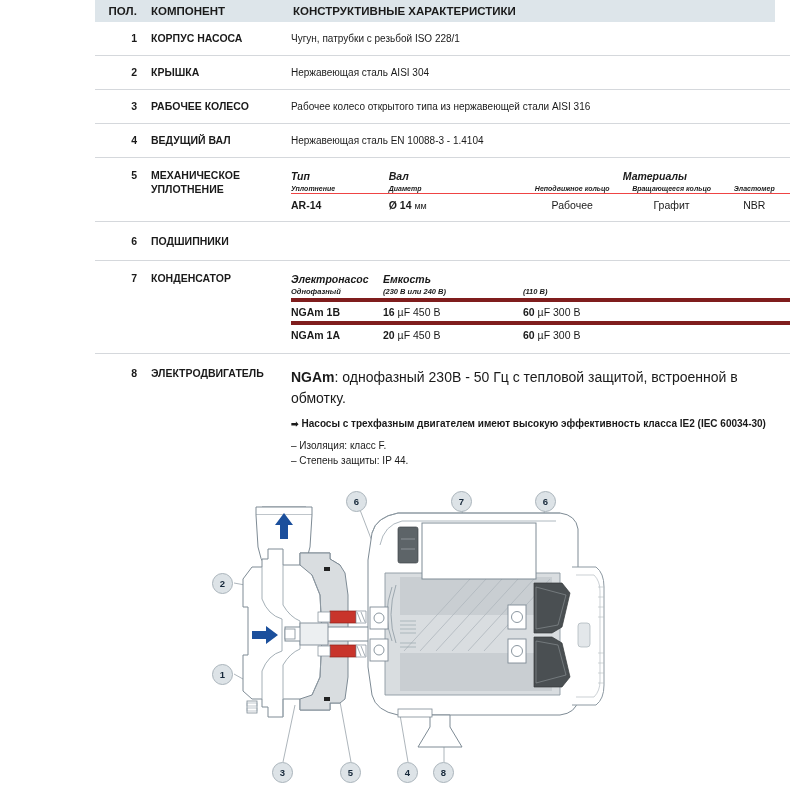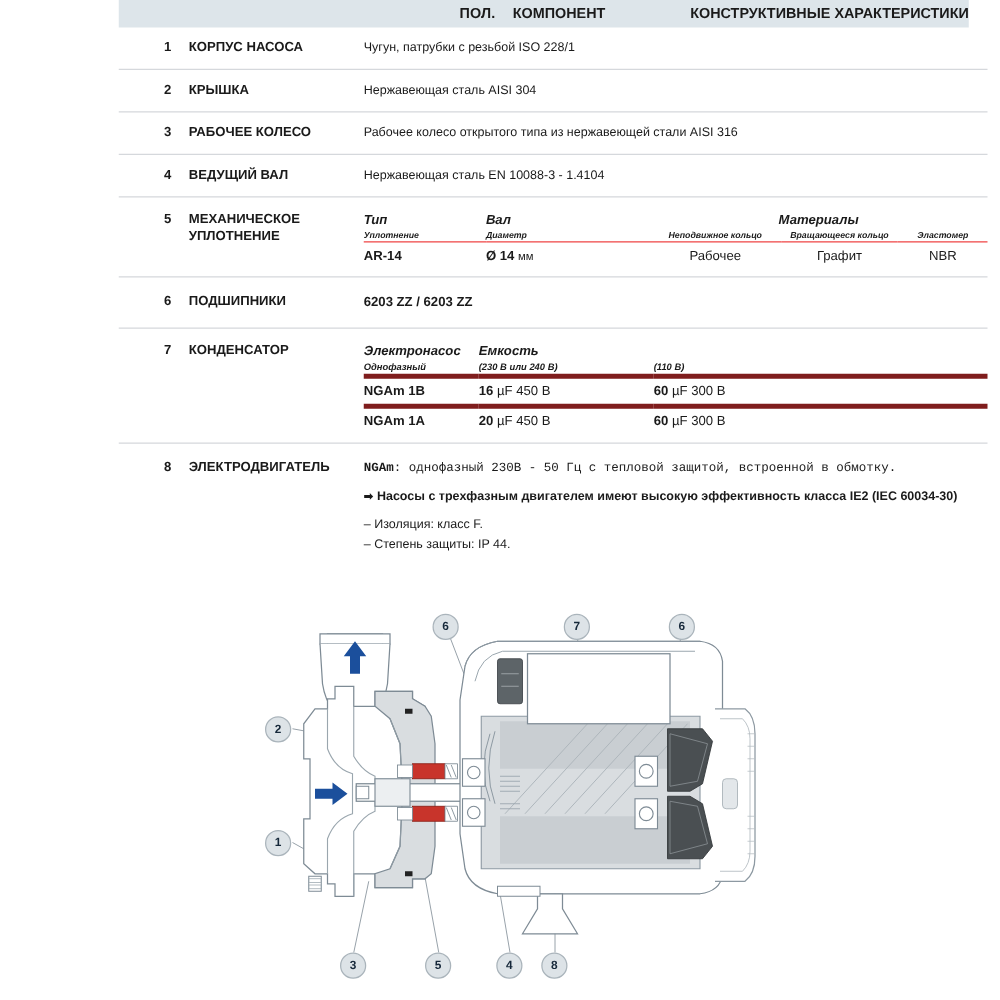--- a/index.html
+++ b/index.html
@@ -15,21 +15,20 @@
 
   
   .spec-table { position: absolute; left: 95px; top: 0; width: 700px; }
 
   .thead {
     background: #dde5ea;
     height: 22px;
     display: flex;
     align-items: center;
     width: 680px;
-    justify-content: flex-end;
   }
   .thead .th-pos {
     width: 48px; text-align: right; padding-right: 6px;
     font-size: 11.5px; font-weight: bold; letter-spacing: .1px;
   }
   .thead .th-comp {
     width: 148px; font-size: 11.5px; font-weight: bold; padding-left: 8px;
   }
   .thead .th-desc {
     font-size: 11.5px; font-weight: bold; padding-left: 2px;
@@ -87,21 +86,21 @@
   .cap-sub { font-size: 7.5px; font-style: italic; font-weight: bold; padding-bottom: 3px; }
   .cap-row td {
     border-top: 4px solid #7f1d1d;
     font-size: 10.5px;
     padding: 3px 0 2px 0;
   }
   .cap-c1 { width: 92px; }
   .cap-c2 { width: 140px; }
 
   
-  .motor-line { font-size: 10px; line-height: 1.5; font-family: Liberation Mono, monospace; }
+  .motor-line { font-size: 14px; line-height: 1.5; }
   .motor-lbl { font-weight: bold; display: inline-block; }
   .motor-lbl.w1 { min-width: 0; }
   .motor-lbl.w2 { min-width: 40px; }
   .motor-note {
     font-size: 10px; font-weight: bold; margin-top: 8px; margin-bottom: 7px;
   }
   .arrow-b { font-size: 9px; margin-right: 3px; }
   .motor-dash { font-size: 10px; line-height: 1.55; }
 
   
@@ -174,21 +173,20 @@
             <td class="col-m3 matcell">NBR</td>
           </tr>
         </tbody>
           </table>
       </div>
     </div>
 
     <div class="row" style="padding-top:12px;padding-bottom:12px;">
       <div class="c-pos">6</div>
       <div class="c-comp">ПОДШИПНИКИ</div>
-      <div class="c-desc" style="font-weight:bold;font-size:10.5px;">6203 ZZ / 6203 ZZ</div>
     </div>
 
     <div class="row" style="padding-top:10px;padding-bottom:8px;">
       <div class="c-pos">7</div>
       <div class="c-comp">КОНДЕНСАТОР</div>
       <div class="c-desc">
         <table class="subtable">
           <tbody>
               <tr>
             <td class="cap-c1 cap-head">Электронасос</td>

